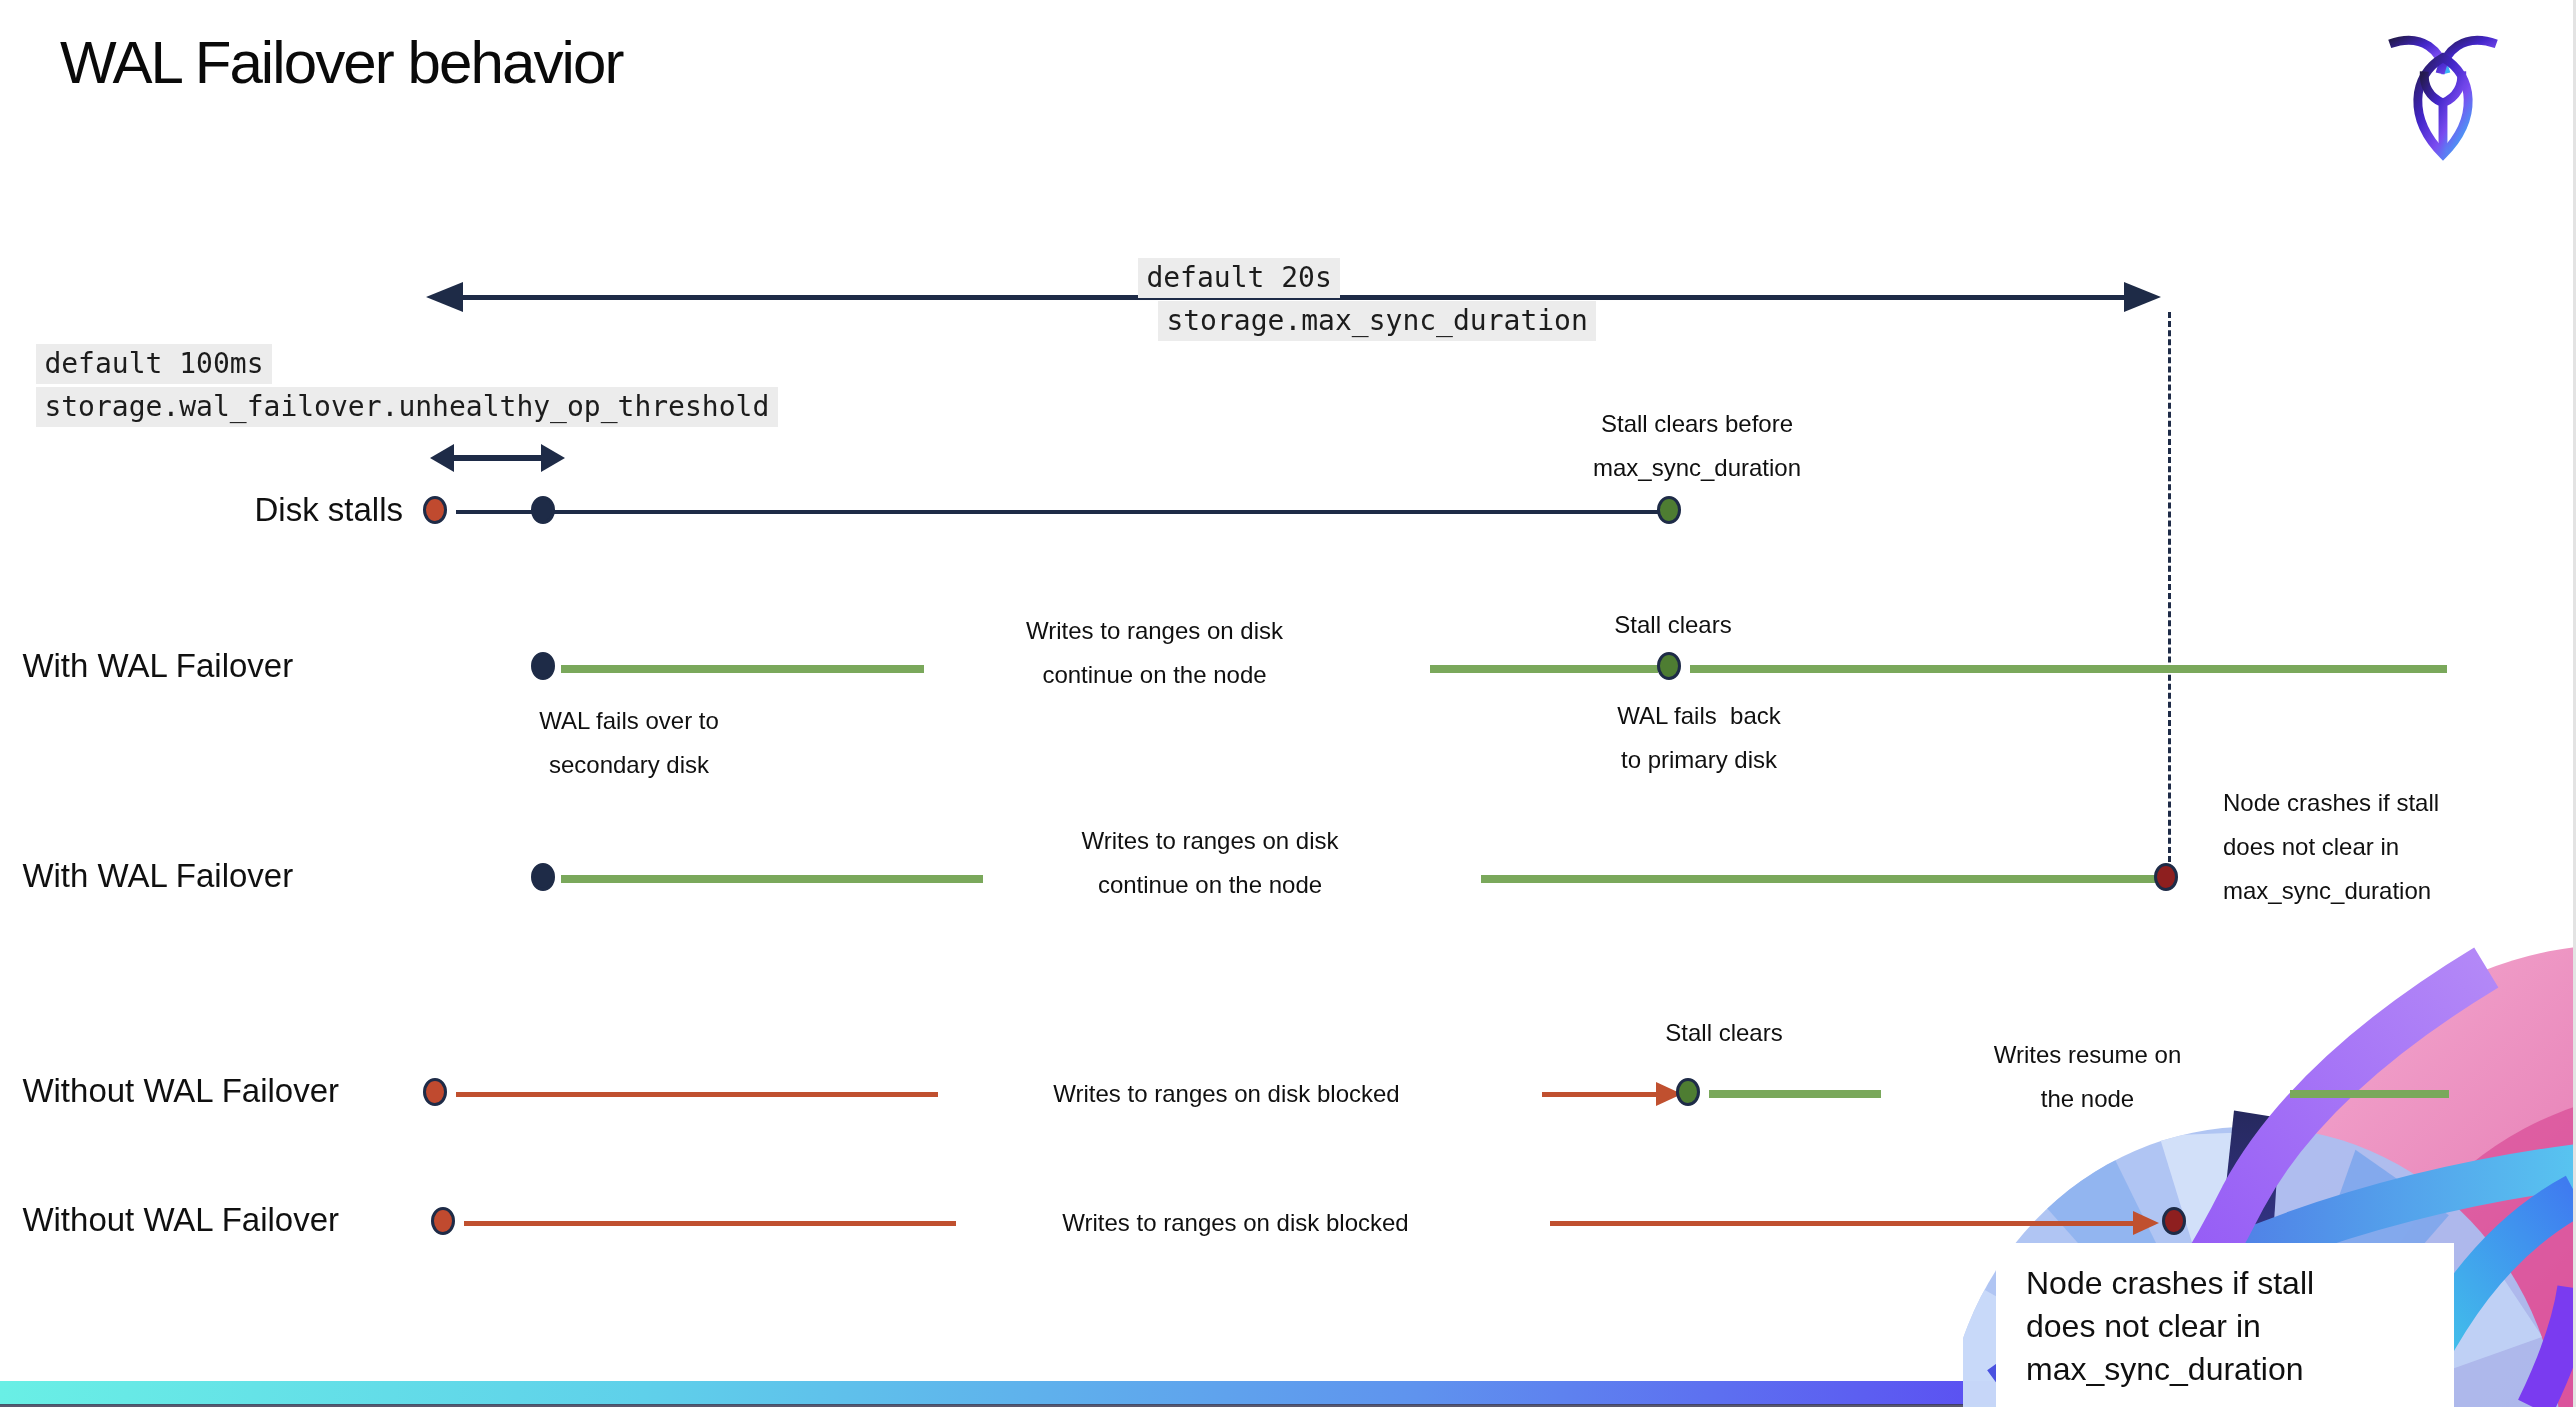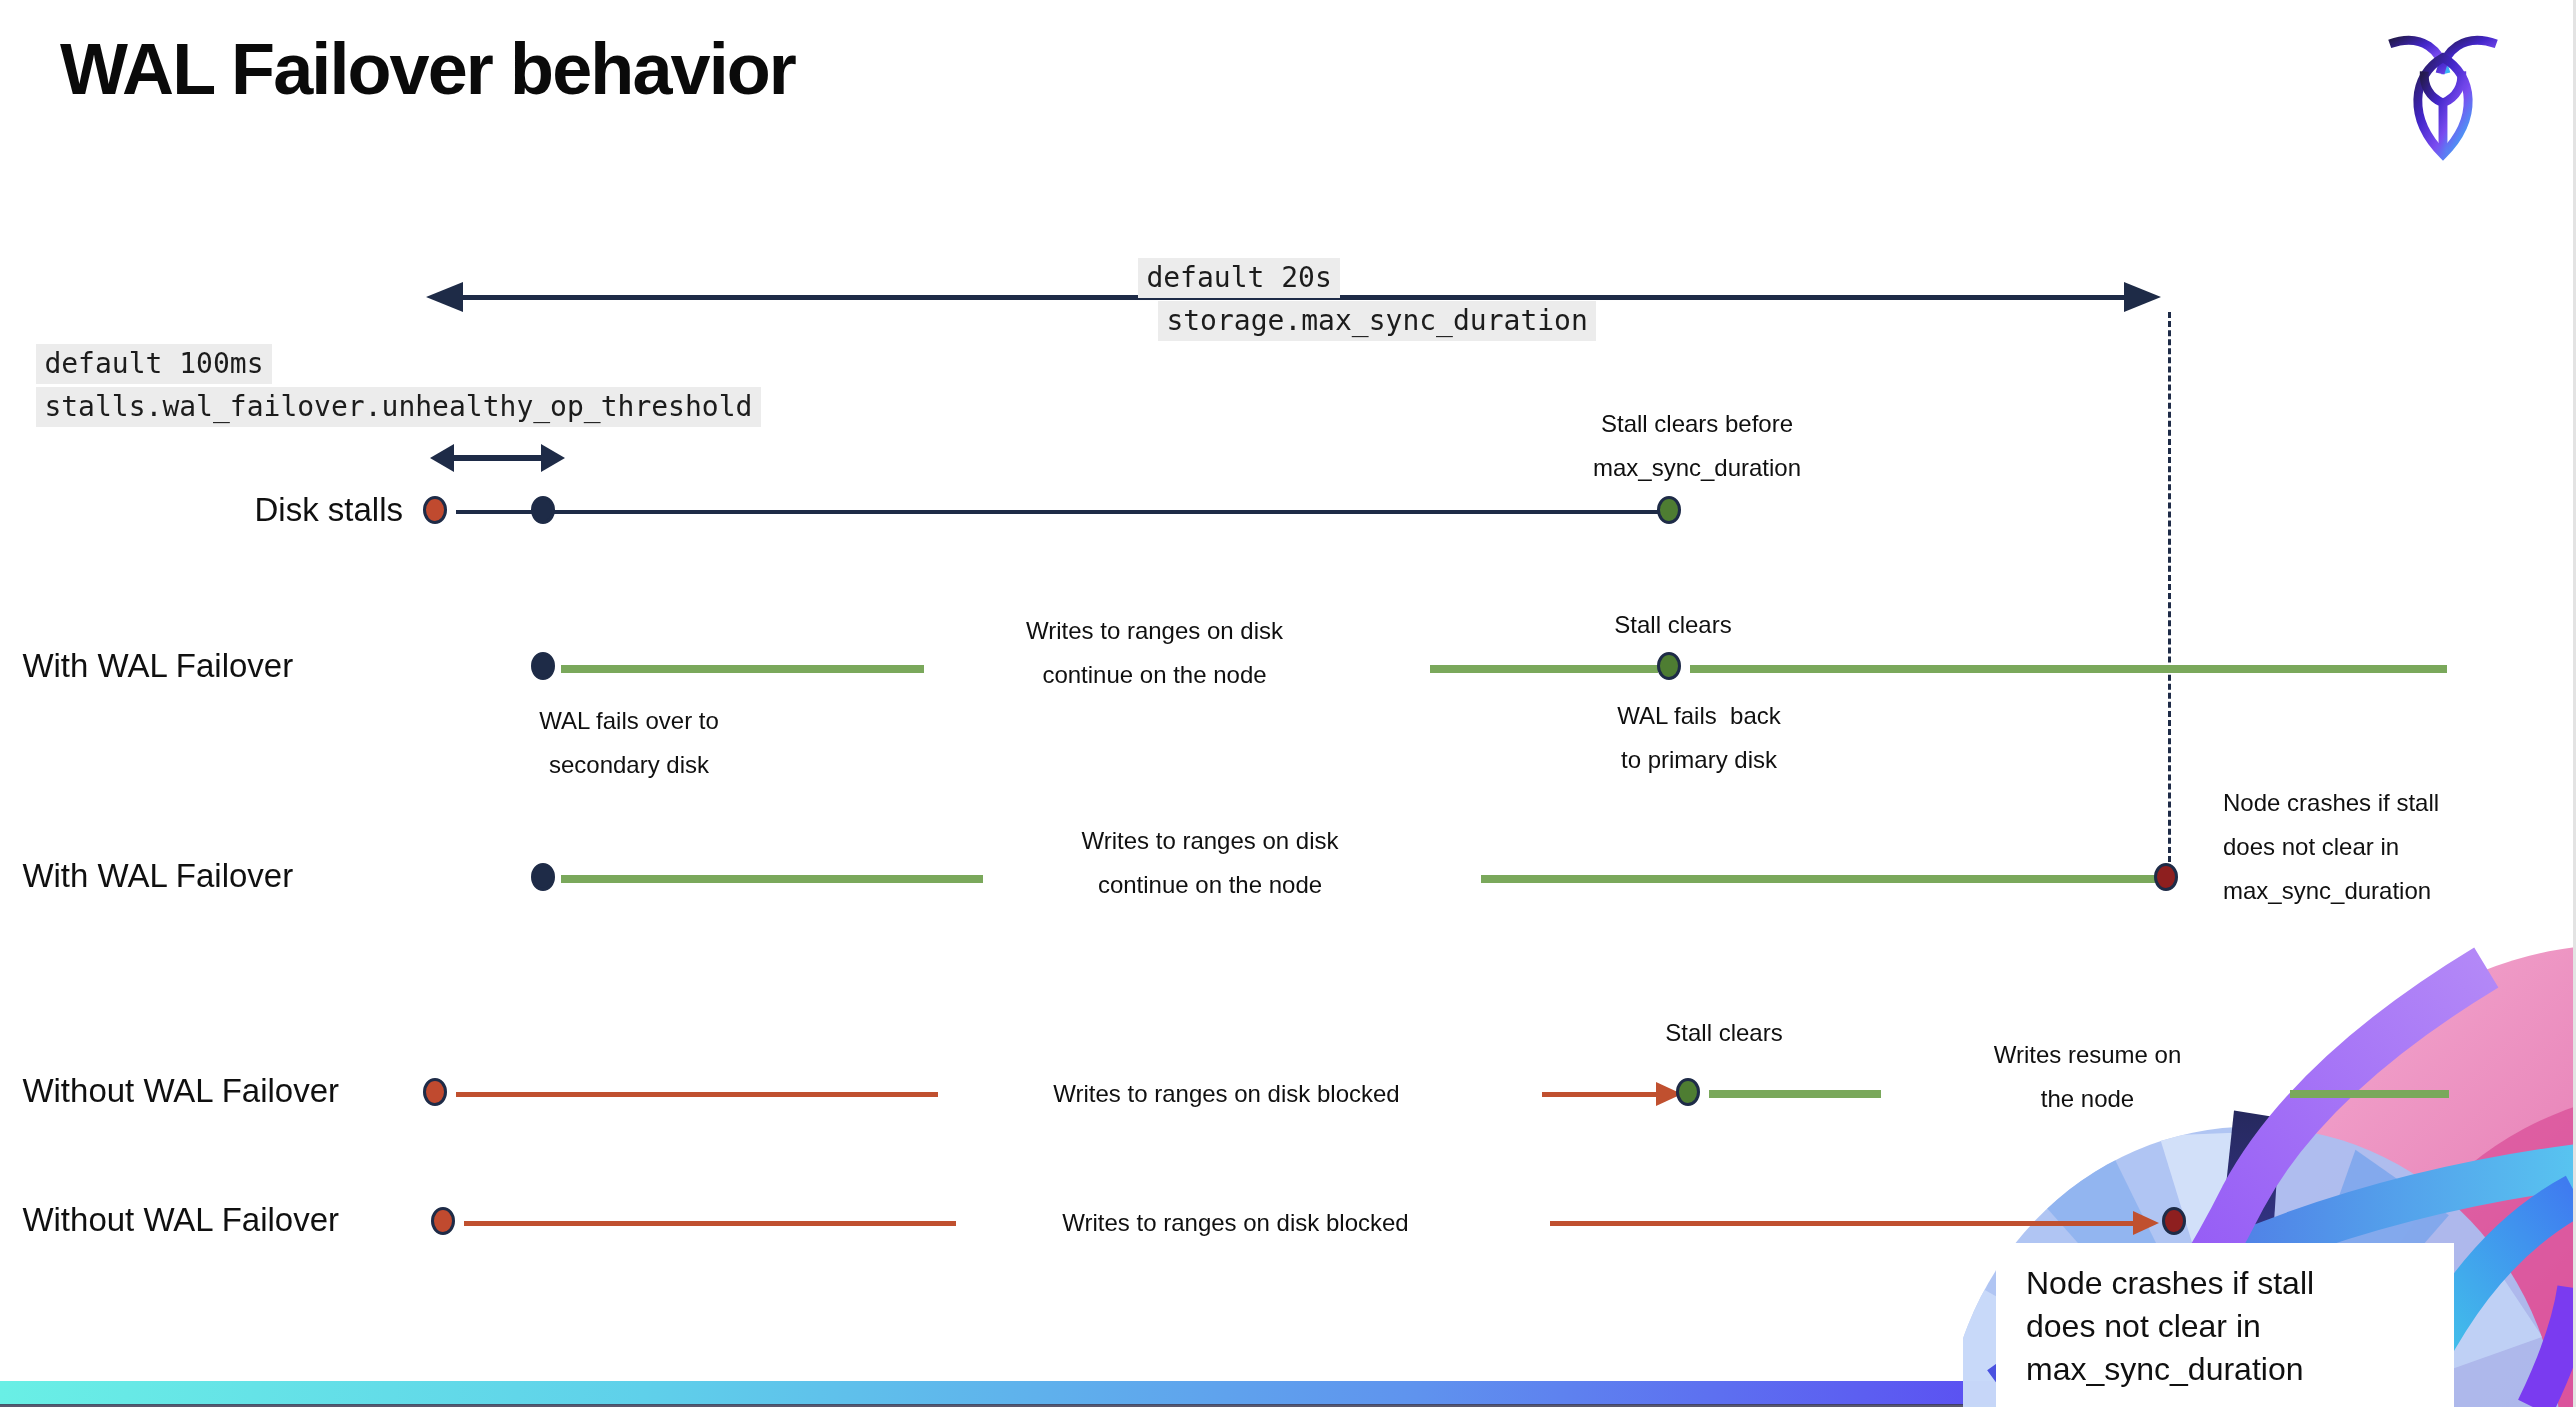--- a/index.html
+++ b/index.html
@@ -3,21 +3,21 @@
 <meta charset="utf-8">
 <style>
   * { margin:0; padding:0; box-sizing:border-box; }
   html,body { background:#ffffff; }
   .canvas {
     position:relative; width:2576px; height:1408px; overflow:hidden;
     background:#ffffff; font-family:"Liberation Sans", sans-serif; color:#101010;
   }
   
   .title {
-    position:absolute; left:60px; top:28px; font-size:72px; font-weight:bold;
+    position:absolute; left:60px; top:28px; font-size:60px; font-weight:normal;
     letter-spacing:-1.9px; color:#0a0a0a; white-space:nowrap;
   }
   .logo { position:absolute; left:2382px; top:32px; width:122px; height:148px; }
   
   .code-line {
     position:absolute; font-family:"DejaVu Sans Mono", monospace; font-size:28px;
     color:#1c1c1c; background:#ececec; padding:1.9px 8.4px; white-space:pre; line-height:36px;
   }
   .msd-1 { left:1138px; top:258px; }
   .msd-2 { left:1158px; top:301px; }
@@ -183,21 +183,21 @@
 
   <div class="h-arrow big-arrow">
     <div class="tri tri-l"></div>
     <div class="shaft"></div>
     <div class="tri tri-r"></div>
   </div>
   <div class="code-line msd-1">default 20s</div>
   <div class="code-line msd-2">storage.max_sync_duration</div>
 
   <div class="code-line uot-1">default 100ms</div>
-  <div class="code-line uot-2">stalls.wal_failover.unhealthy_op_threshold</div>
+  <div class="code-line uot-2">storage.wal_failover.unhealthy_op_threshold</div>
   <div class="h-arrow small-arrow">
     <div class="tri tri-l"></div>
     <div class="shaft"></div>
     <div class="tri tri-r"></div>
   </div>
 
   <div class="dashed-v"></div>
 
   <div class="row-label lab-1">Disk stalls</div>
   <div class="dot dot-red r1-dot-red"></div>

